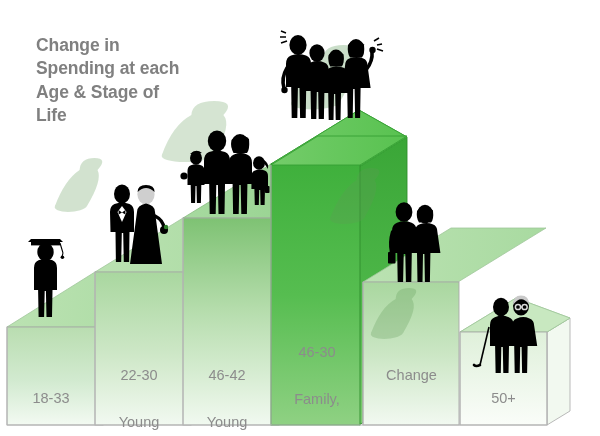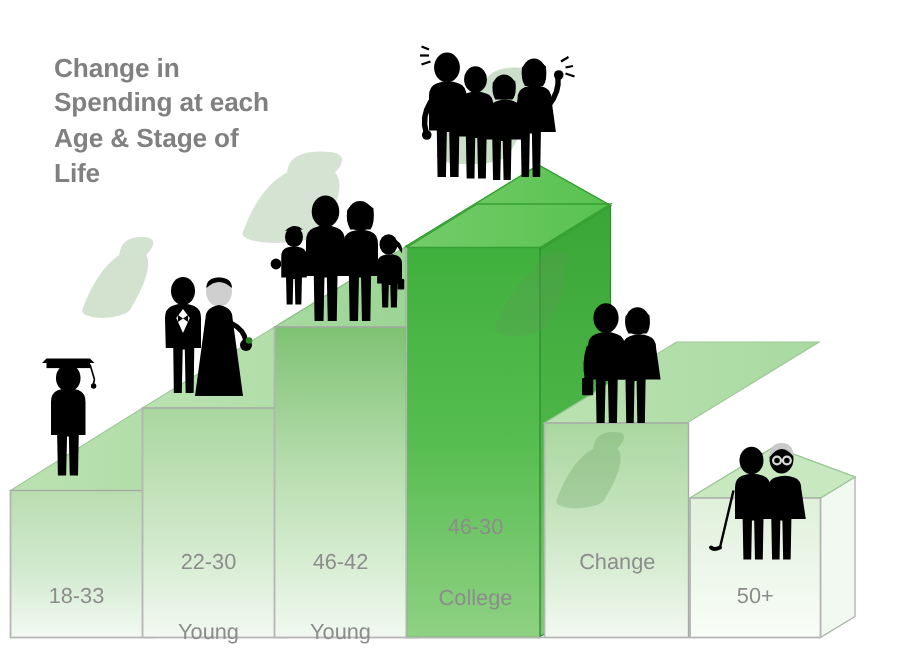--- a/index.html
+++ b/index.html
@@ -332,20 +332,21 @@
     </div>
 
     <div class="lblcell" style="left:183px;top:341px;width:88px;">
       <div>46-42</div>
       <div>Young</div>
       
     </div>
 
     <div class="lblcell" style="left:271px;top:318px;width:92px;">
       <div>46-30</div>
+      <div>Family,</div>
       <div>College</div>
       
     </div>
 
     <div class="lblcell" style="left:363px;top:341px;width:97px;">
       <div>Change</div>
       
     </div>
 
     <div class="lblcell" style="left:460px;top:364px;width:87px;">

